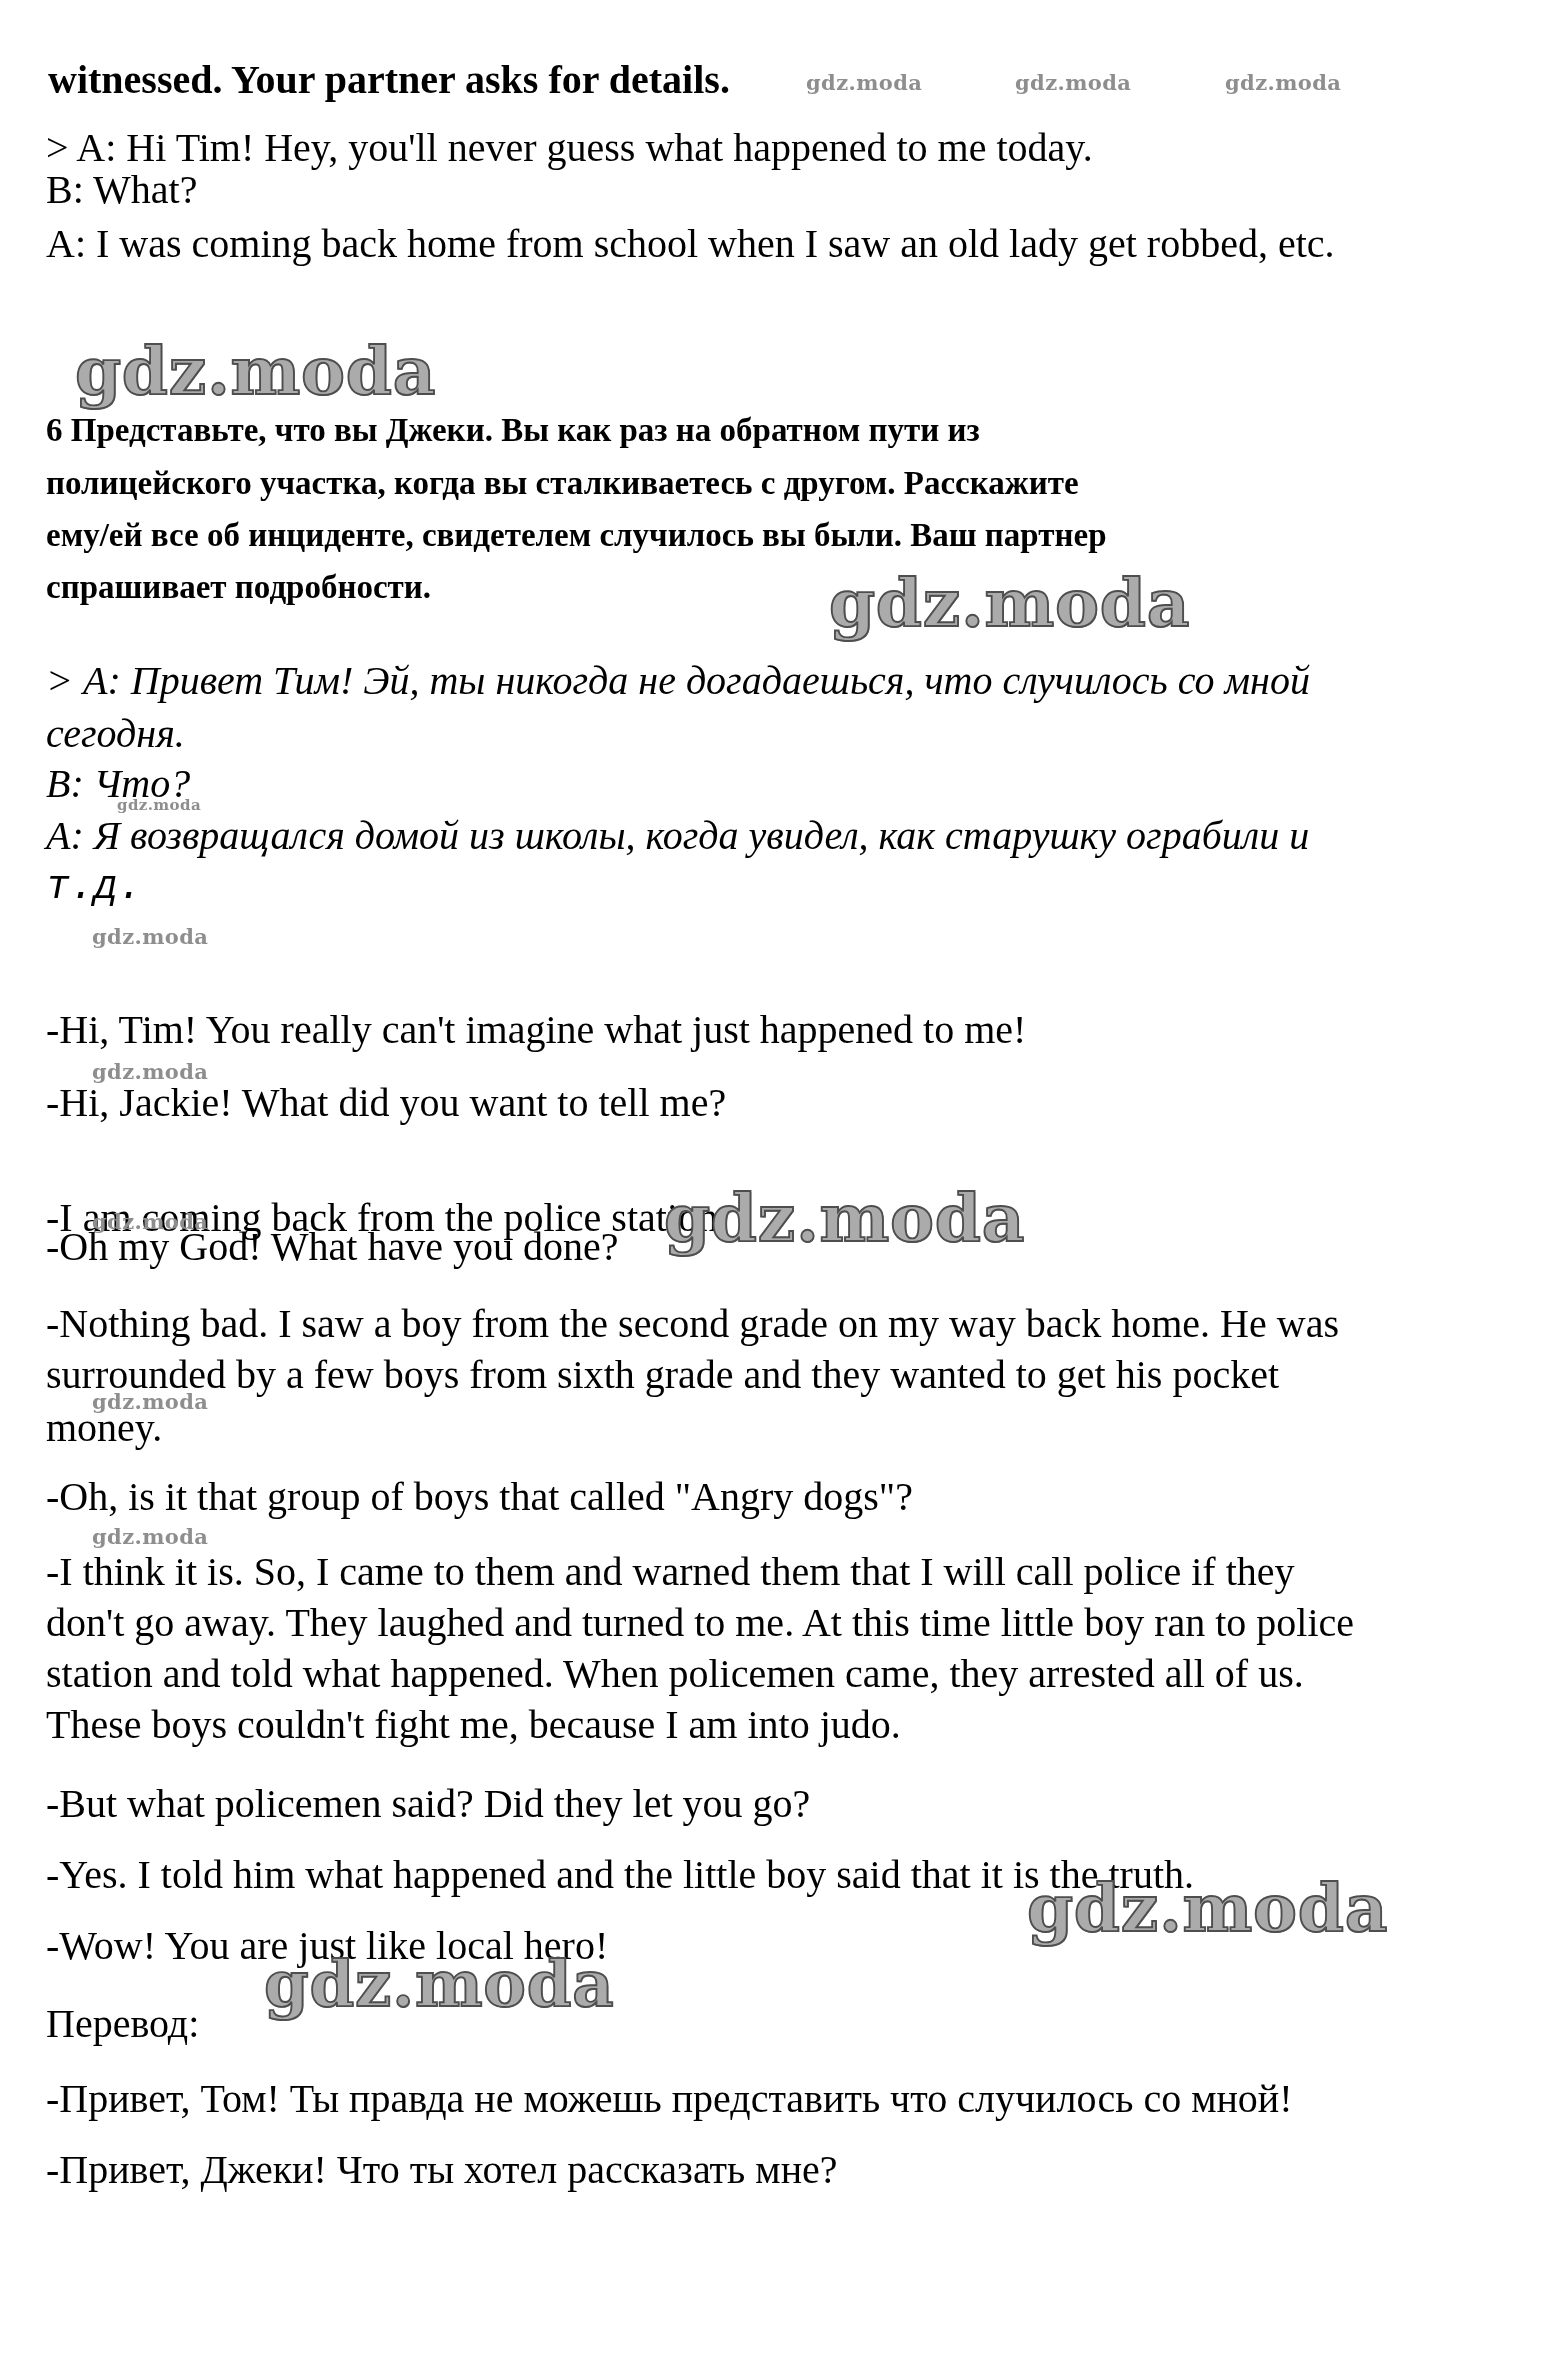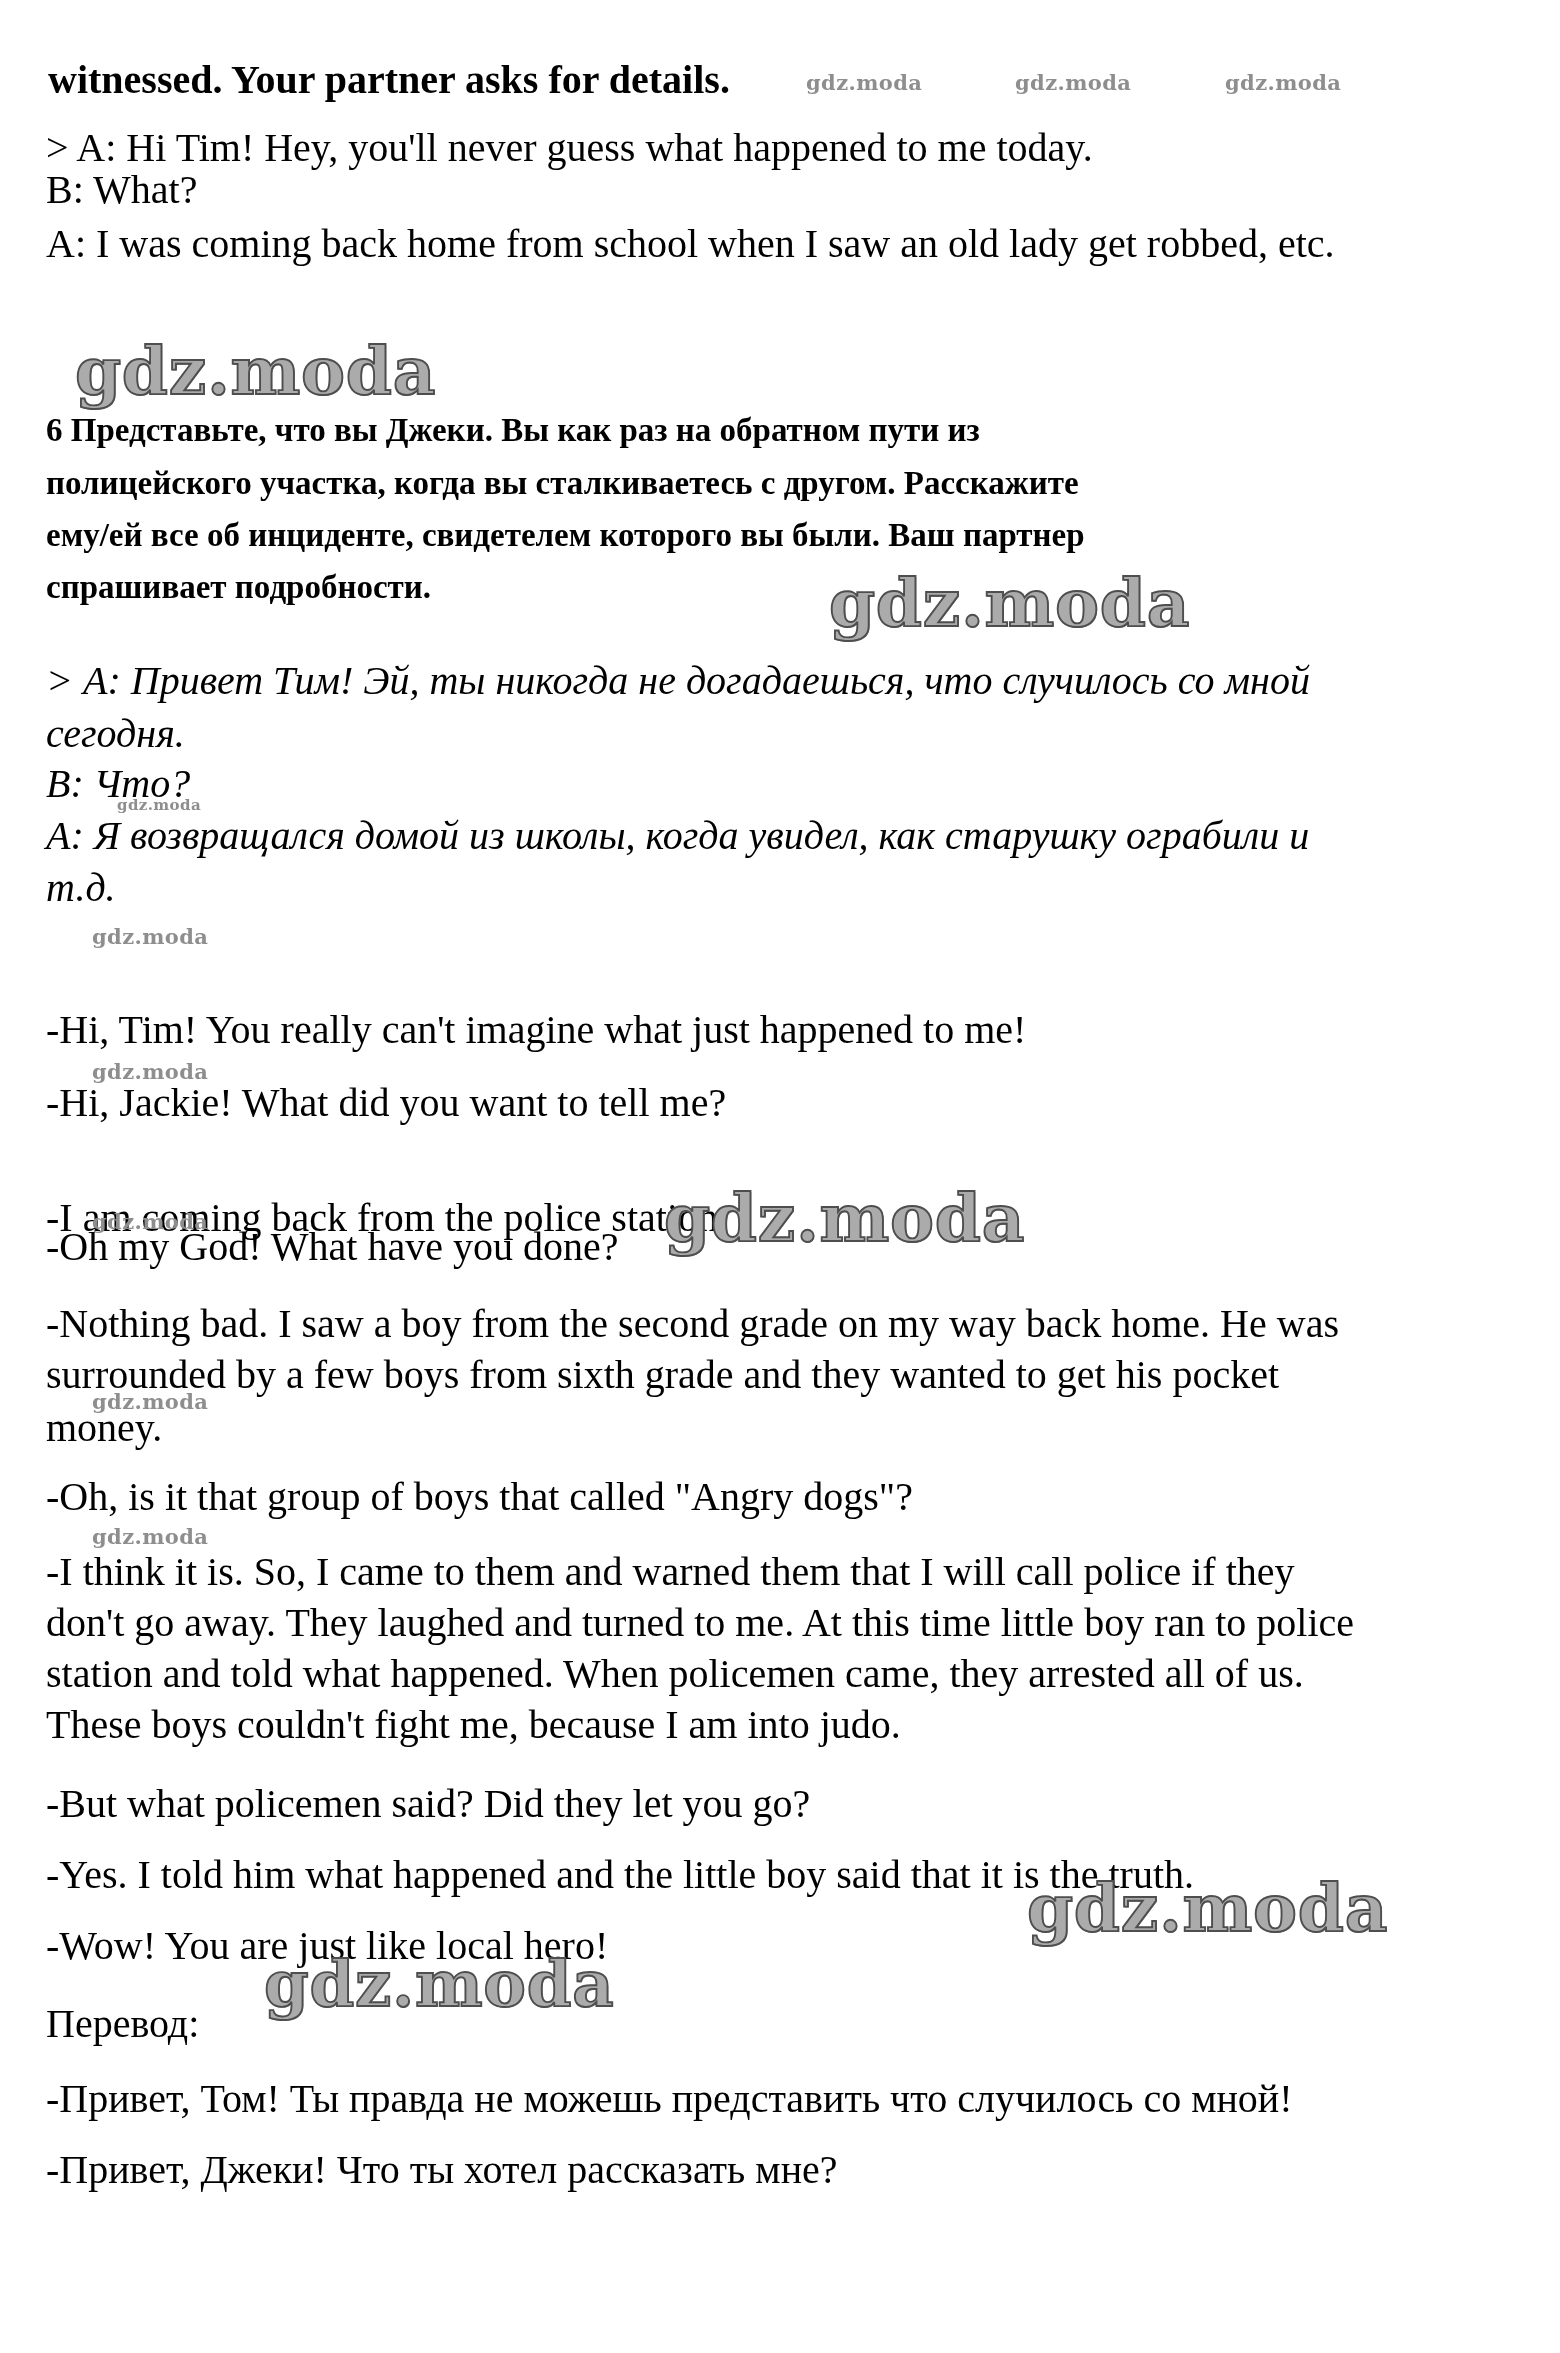--- a/index.html
+++ b/index.html
@@ -67,31 +67,31 @@
   <span class="wm-s" style="left:1225px; top:72px;">gdz.moda</span>
 
   <div class="ln en" style="left:46px; top:113px;margin-top:12px;">&gt; A: Hi Tim! Hey, you'll never guess what happened to me today.</div>
   <div class="ln en" style="left:46px; top:167px;">B: What?</div>
   <div class="ln en" style="left:46px; top:221px;">A: I was coming back home from school when I saw an old lady get robbed, etc.</div>
 
   <div class="wm-b" style="left:75px; top:338px;">gdz.moda</div>
 
   <div class="ln ru-b" style="left:46px; top:412px;">6 Представьте, что вы Джеки. Вы как раз на обратном пути из</div>
   <div class="ln ru-b" style="left:46px; top:465px;">полицейского участка, когда вы сталкиваетесь с другом. Расскажите</div>
-  <div class="ln ru-b" style="left:46px; top:517px;">ему/ей все об инциденте, свидетелем которого вы были. Ваш партнер</div>
+  <div class="ln ru-b" style="left:46px; top:517px;">ему/ей все об инциденте, свидетелем случилось вы были. Ваш партнер</div>
   <div class="ln ru-b" style="left:46px; top:569px;">спрашивает подробности.</div>
 
   <div class="wm-b" style="left:829px; top:570px;">gdz.moda</div>
 
   <div class="ln ru-i" style="left:46px; top:658px;">&gt; А: Привет Тим! Эй, ты никогда не догадаешься, что случилось со мной</div>
   <div class="ln ru-i" style="left:46px; top:711px;">сегодня.</div>
   <div class="ln ru-i" style="left:46px; top:761px;">В: Что?</div>
   <span class="wm-s tiny" style="left:117px; top:798px;">gdz.moda</span>
   <div class="ln ru-i" style="left:46px; top:813px;">А: Я возвращался домой из школы, когда увидел, как старушку ограбили и</div>
-  <div class="ln ru-i" style="left:46px; top:865px;">т.д.</div>
+  <div class="ln ru-i" style="left:46px; top:865px;font-family:Liberation Mono, monospace;">т.д.</div>
 
   <span class="wm-s" style="left:92px; top:926px;">gdz.moda</span>
 
   <div class="ln en" style="left:46px; top:1007px;">-Hi, Tim! You really can't imagine what just happened to me!</div>
   <span class="wm-s" style="left:92px; top:1061px;">gdz.moda</span>
   <div class="ln en" style="left:46px; top:1080px;">-Hi, Jackie! What did you want to tell me?</div>
   <div class="ln en" style="left:46px; top:1151px;margin-top:44px;">-I am coming back from the police station.</div>
   <span class="wm-s" style="left:92px; top:1211px;">gdz.moda</span>
   <div class="wm-b" style="left:664px; top:1185px;">gdz.moda</div>
   <div class="ln en" style="left:46px; top:1224px;">-Oh my God! What have you done?</div>

